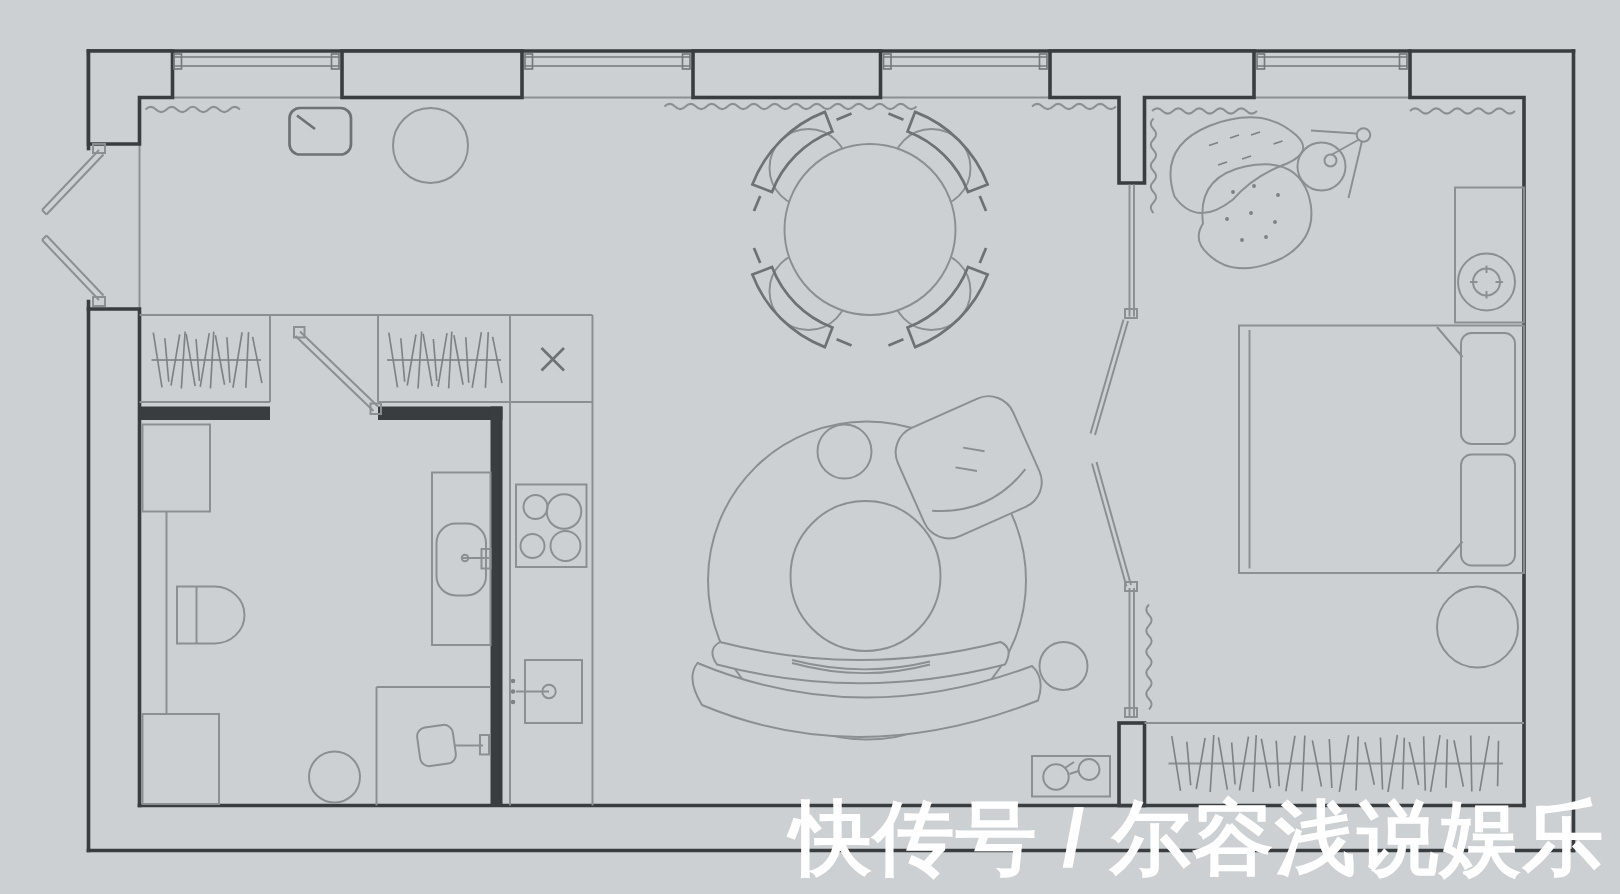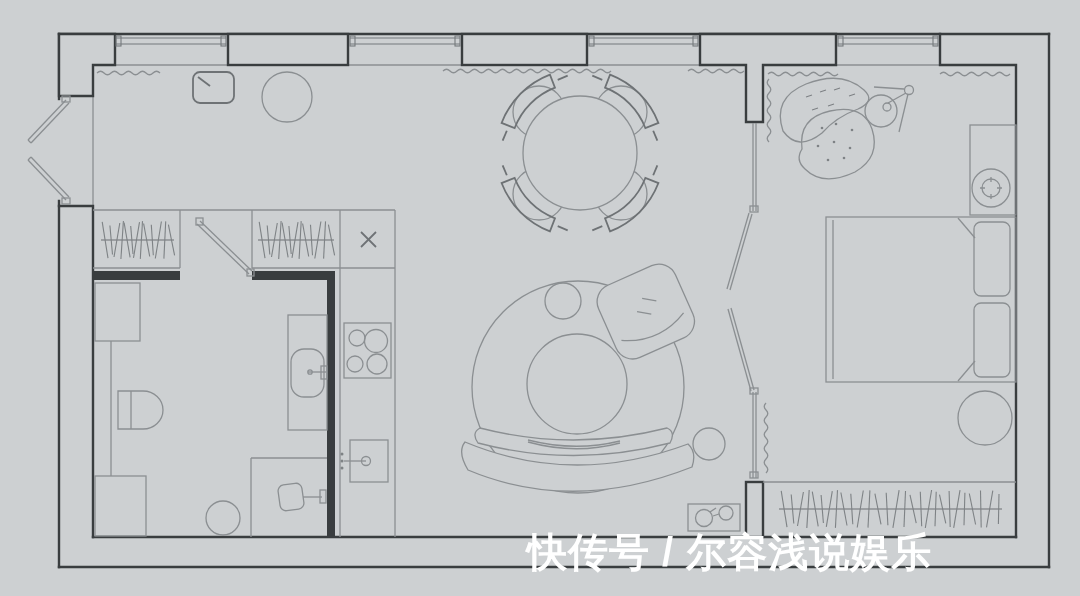--- a/index.html
+++ b/index.html
@@ -9,21 +9,21 @@
   
   .w  {stroke:#393d3f;stroke-width:2.4;fill:none;stroke-linecap:square;}
   .wf {stroke:#393d3f;stroke-width:2.4;fill:#cdd0d2;stroke-linejoin:miter;}
   .wd {fill:#393d3f;stroke:none;}
   .t  {stroke:#8b8f92;stroke-width:1.3;fill:none;}
   .tf {stroke:#8b8f92;stroke-width:1.3;fill:#cdd0d2;}
   .d  {stroke:#6e7275;stroke-width:1.8;fill:none;}
   .win{stroke:#75797c;stroke-width:1.1;fill:none;}
   .dot{fill:#7e8285;stroke:none;}
   .hg {stroke:#7e8285;stroke-width:1.1;fill:none;}
-  .watermark{position:absolute;left:527px;top:531px;font-size:40px;font-weight:700;
+  .watermark{position:absolute;left:527px;top:531px;font-size:54px;font-weight:700;
              color:#ffffff;letter-spacing:1px;white-space:nowrap;line-height:1.05;}
 </style>
 </head>
 <body>
 
 <div class="stage">
 <svg width="1080" height="596" viewBox="0 0 1080 596">
 
   <defs>
     <g id="chairback">

